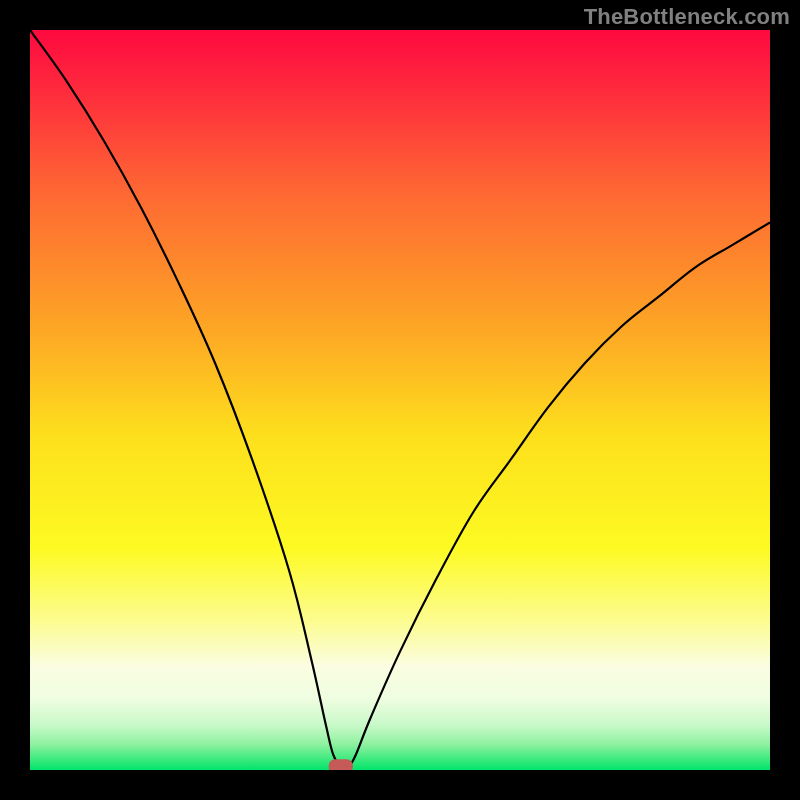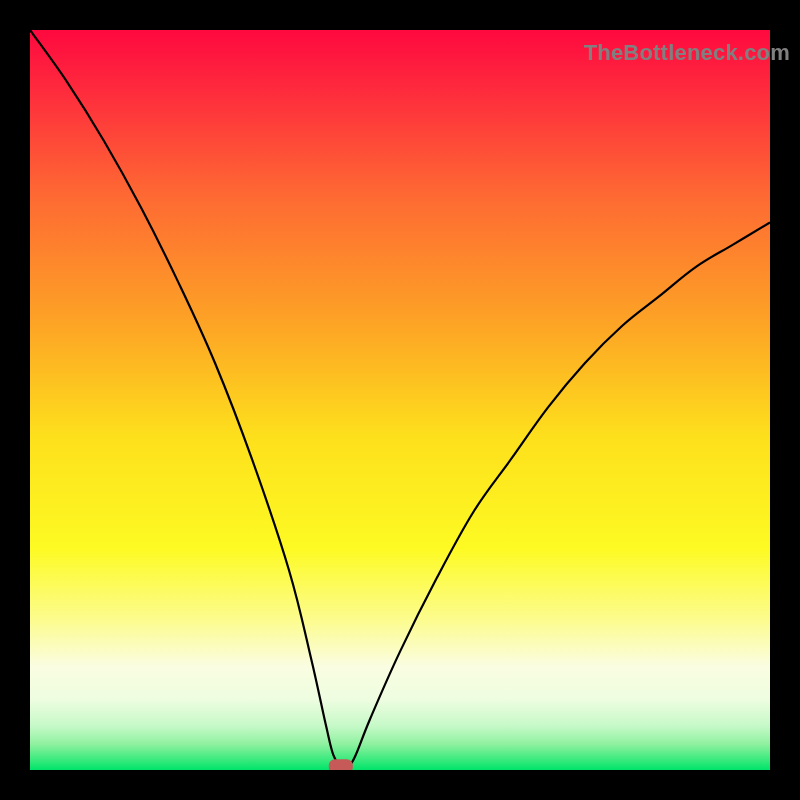--- a/index.html
+++ b/index.html
@@ -19,21 +19,20 @@
   }
   .watermark {
     position: absolute;
     top: 4px;
     right: 10px;
     color: #808080;
     font-size: 22px;
     font-weight: 600;
     letter-spacing: 0.2px;
     z-index: 10;
-    margin-top: 36px;
   }
   .plot-outer {
     position: absolute;
     left: 30px;
     top: 30px;
     width: 740px;
     height: 740px;
     background: #000;
   }
   svg.plot {

